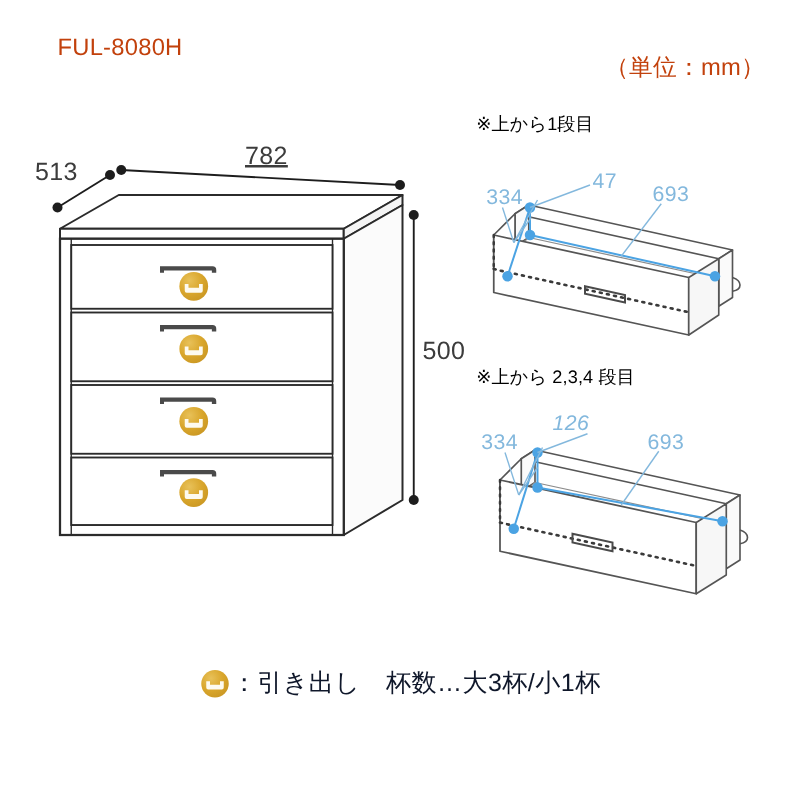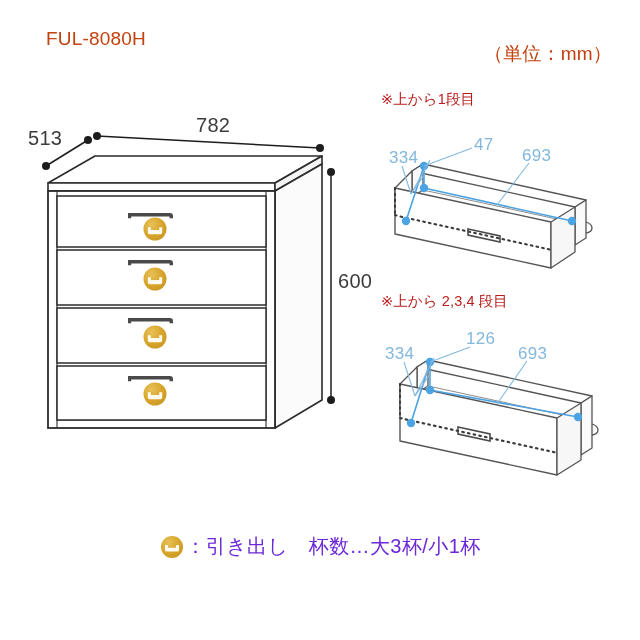--- a/index.html
+++ b/index.html
@@ -28,65 +28,65 @@
     letter-spacing: .2px;
     white-space: nowrap;
     margin-left: 16px;
   }
   #model-no { left: 30px; top: 28px; }
   #unit-note { right: 28px; top: 41px; }
 
   .sect-title {
     position: absolute;
     font-size: 14.5px;
-    color: #b91c1c;
+    color: #000000;
     white-space: nowrap;
     letter-spacing: .1px;
   }
   #title-drawer-1 { left: 381px; top: 90px; }
   #title-drawer-2 { left: 381px; top: 292px; }
 
   .dim {
     position: absolute;
     font-size: 20px;
     color: #3c3c3c;
     white-space: nowrap;
     letter-spacing: .3px;
   }
   .dim-blue {
     position: absolute;
     font-size: 17px;
     color: #83b8dd;
     white-space: nowrap;
     letter-spacing: .3px;
   }
-  #dim-width   { left: 196px; top: 114px; }
+  #dim-width   { left: 196px; top: 114px; text-decoration: underline; }
   #dim-depth   { left: 28px;  top: 127px; }
   #dim-height  { left: 338px; top: 270px; }
 
   #d1-h { left: 474px; top: 135px; }
   #d1-d { left: 389px; top: 148px; }
   #d1-w { left: 522px; top: 146px; }
-  #d2-h { left: 466px; top: 329px; }
+  #d2-h { left: 442px; top: 329px; font-style: italic; }
   #d2-d { left: 385px; top: 344px; }
   #d2-w { left: 518px; top: 344px; }
 
   #legend {
     position: absolute;
     left: 0;
     right: 0;
     top: 533px;
     display: flex;
     align-items: center;
     justify-content: center;
     gap: 0px;
   }
   #legend-text {
     font-size: 20px;
-    color: #6d28d9;
+    color: #0f172a;
     letter-spacing: .4px;
     white-space: nowrap;
   }
   .drawer-badge { display: block; }
 </style>
 </head>
 <body>
 
 <svg id="sheet" viewBox="0 0 640 640" xmlns="http://www.w3.org/2000/svg">
 
@@ -255,21 +255,21 @@
 </svg>
 
 <div class="hdr" id="model-no">FUL-8080H</div>
 
 <div class="hdr" id="unit-note">（単位：mm）</div>
 
 <div class="dim" id="dim-width">782</div>
 
 <div class="dim" id="dim-depth">513</div>
 
-<div class="dim" id="dim-height">600</div>
+<div class="dim" id="dim-height">500</div>
 
 <div class="sect-title" id="title-drawer-1">※上から1段目</div>
 
 <div class="dim-blue" id="d1-h">47</div>
 
 <div class="dim-blue" id="d1-d">334</div>
 
 <div class="dim-blue" id="d1-w">693</div>
 
 <div class="sect-title" id="title-drawer-2">※上から 2,3,4 段目</div>

